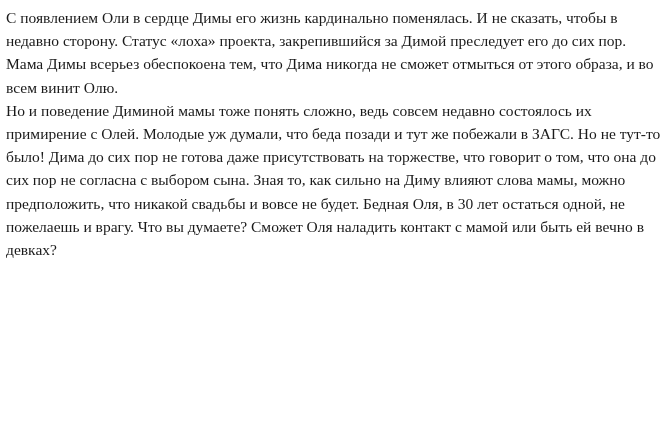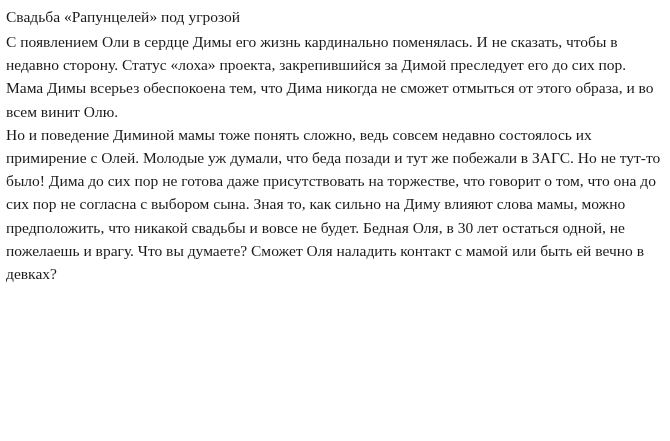--- a/index.html
+++ b/index.html
@@ -34,18 +34,17 @@
   }
   .para {
     margin: 0;
     text-align: left;
   }
 </style>
 </head>
 <body>
 
 <div class="page">
-  <h1 class="title">Свадьба «Рапунцелей» под угрозой</h1>
   <div class="body-text">
     <p class="para">С появлением Оли в сердце Димы его жизнь кардинально поменялась. И не сказать, чтобы в недавно сторону. Статус «лоха» проекта, закрепившийся за Димой преследует его до сих пор. Мама Димы всерьез обеспокоена тем, что Дима никогда не сможет отмыться от этого образа, и во всем винит Олю.</p>
     <p class="para">Но и поведение Диминой мамы тоже понять сложно, ведь совсем недавно состоялось их примирение с Олей. Молодые уж думали, что беда позади и тут же побежали в ЗАГС. Но не тут-то было! Дима до сих пор не готова даже присутствовать на торжестве, что говорит о том, что она до сих пор не согласна с выбором сына. Зная то, как сильно на Диму влияют слова мамы, можно предположить, что никакой свадьбы и вовсе не будет. Бедная Оля, в 30 лет остаться одной, не пожелаешь и врагу. Что вы думаете? Сможет Оля наладить контакт с мамой или быть ей вечно в девках?</p>
   </div>
 </div>
 
 </body></html>

